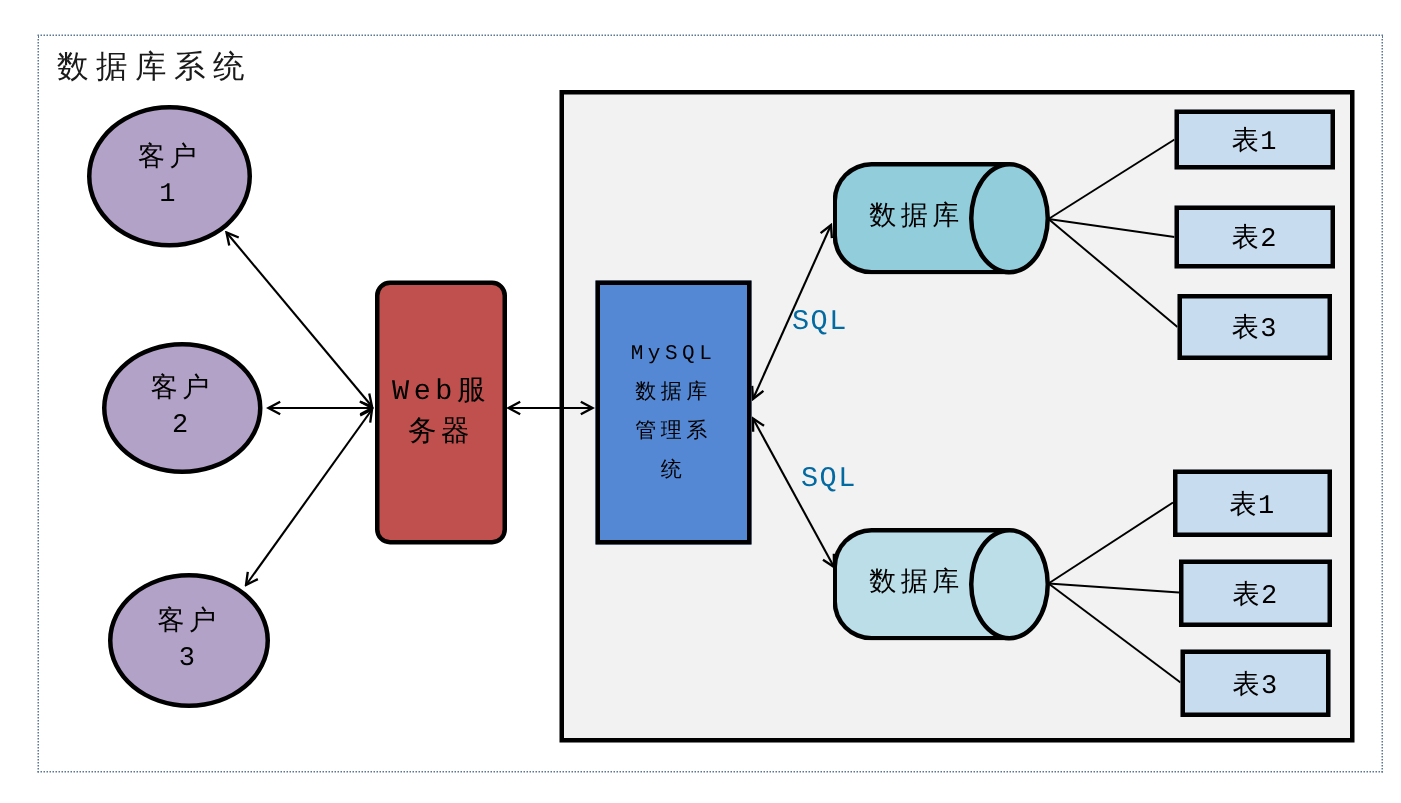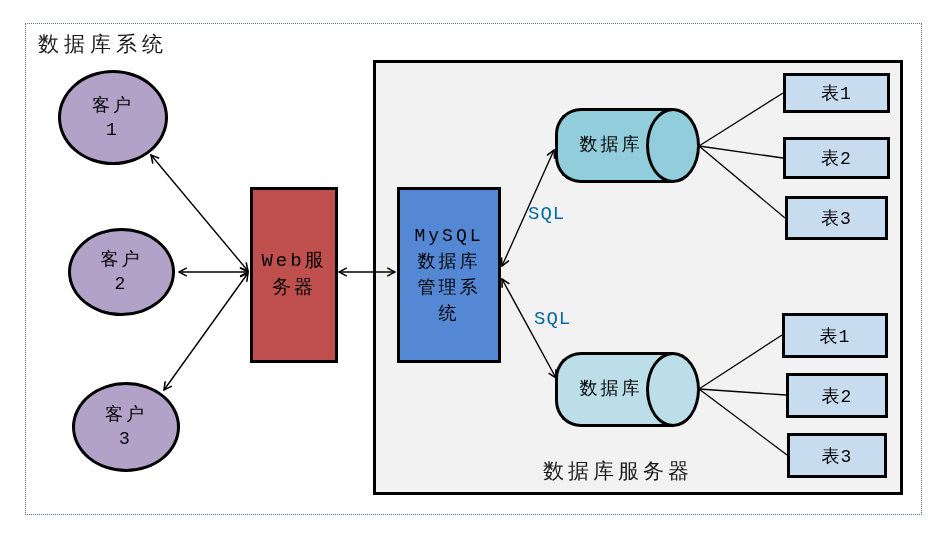--- a/index.html
+++ b/index.html
@@ -32,21 +32,21 @@
   .client{
     background:var(--client_fill,#B3A2C8);border:3.5px solid var(--border_color,#000);
     border-radius:50%;
   }
   .web-server{
     background:var(--web_server_fill,#C0504D);border:3px solid var(--border_color,#000);
     font-size:19px;line-height:27px;
   }
   .dbms{
     background:var(--dbms_fill,#5588D4);border:3px solid var(--border_color,#000);
-    font-size:18px;line-height:26px;text-align:center;
+    font-size:14px;line-height:26px;text-align:center;
   }
   .table-box{
     position:absolute;display:flex;align-items:center;justify-content:center;
     background:var(--table_fill,#C8DCF0);border:3px solid var(--border_color,#000);
     box-sizing:border-box;font-size:18px;letter-spacing:1px;
   }
   .cyl{position:absolute;width:145px;height:75px;}
   .cyl-body{
     position:absolute;left:0;top:0;width:118px;height:75px;box-sizing:border-box;
     border:3px solid var(--border_color,#000);border-right:none;
@@ -100,21 +100,21 @@
   </div>
   <div class="node client" style="left:68px;top:228px;width:107px;height:88px;">
     <div>客户</div>
     <div>2</div>
   </div>
   <div class="node client" style="left:72px;top:382px;width:108px;height:90px;">
     <div>客户</div>
     <div>3</div>
   </div>
 
-  <div class="node web-server" style="left:250px;top:187px;width:88px;height:176px;">
+  <div class="node web-server" style="left:250px;top:187px;width:88px;height:176px;border-radius:10px;">
     <div>Web服</div>
     <div>务器</div>
   </div>
 
   <div class="node dbms" style="left:397px;top:187px;width:104px;height:176px;">
     <div>MySQL</div>
     <div>数据库</div>
     <div>管理系</div>
     <div>统</div>
   </div>
@@ -141,15 +141,14 @@
   </div>
 
   <div class="table-box" style="left:783px;top:73px;width:107px;height:40px;">表1</div>
   <div class="table-box" style="left:783px;top:137px;width:107px;height:42px;">表2</div>
   <div class="table-box" style="left:785px;top:196px;width:103px;height:44px;">表3</div>
 
   <div class="table-box" style="left:782px;top:313px;width:106px;height:45px;">表1</div>
   <div class="table-box" style="left:786px;top:373px;width:102px;height:45px;">表2</div>
   <div class="table-box" style="left:787px;top:433px;width:100px;height:45px;">表3</div>
 
-  <div class="server-label">数据库服务器</div>
 
 </div>
 
 </body></html>

